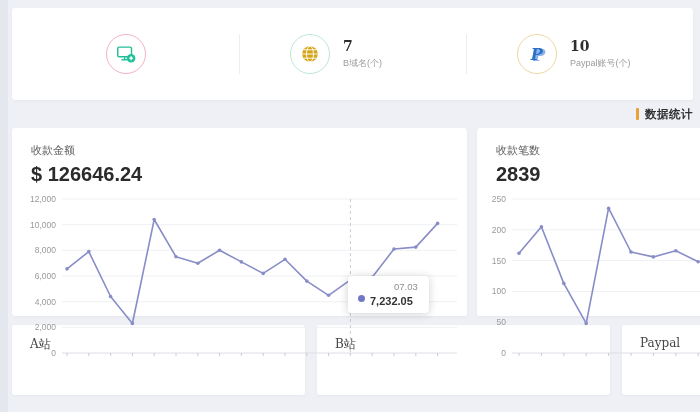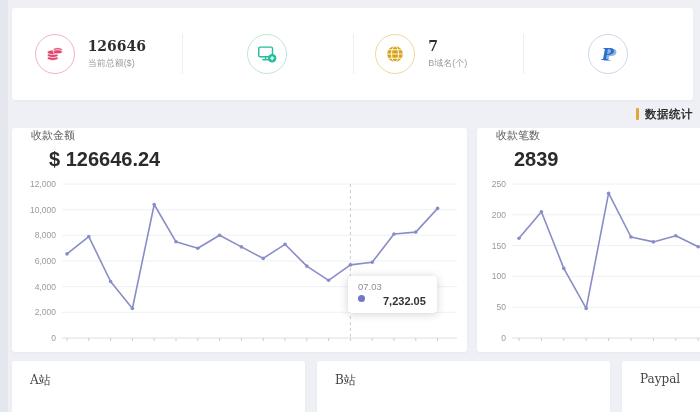--- a/index.html
+++ b/index.html
@@ -29,67 +29,50 @@
   .stat-value{font-family:"DejaVu Serif",serif;font-weight:bold;font-size:14px;color:#2e2e2e;line-height:16px;}
   .stat-label{font-size:9px;color:#9c9c9c;margin-top:3px;}
 
   
   .section-title{display:flex;align-items:center;height:14px;margin:7px 0 7px 1px;justify-content:flex-end;}
   .accent-bar{width:3px;height:12px;background:#e8a23d;margin-right:6px;border-radius:1px;}
   .section-title span{font-size:11.5px;font-weight:bold;color:#303030;letter-spacing:.5px;}
 
   
   .charts-row{display:flex;gap:10px;}
-  .chart-card{flex:0 0 455px;width:455px;height:224px;position:relative;
-    padding:0 10px 0 5px;box-sizing:border-box;}
+  .chart-card{flex:0 0 455px;width:455px;height:188px;position:relative;
+    padding:15px 10px 0 5px;box-sizing:border-box;}
   .card-title{font-size:11px;color:#606060;margin-left:14px;}
-  .card-value{font-size:20px;font-weight:bold;color:#2b2b2b;margin:4px 0 5px 32px;line-height:24px;}
+  .card-value{font-size:20px;font-weight:bold;color:#2b2b2b;margin:4px 0 5px 14px;line-height:24px;}
   svg.chart{display:block;}
 
   .chart-tooltip{position:absolute;left:336px;top:148px;background:#fff;border-radius:4px;
     box-shadow:0 1px 8px rgba(40,40,60,.22);padding:5px 11px 6px 10px;z-index:5;}
-  .tt-date{font-size:9.5px;color:#8f8f8f;}
-  .tt-row{display:flex;align-items:flex-start;gap:18px;margin-top:3px;}
+  .tt-date{font-size:9.5px;color:#8f8f8f;margin-left:36px;}
+  .tt-row{display:flex;align-items:flex-start;gap:5px;margin-top:3px;}
   .tt-dot{width:7px;height:7px;border-radius:50%;background:#7177c4;}
   .tt-value{font-size:11px;font-weight:bold;color:#333;}
 
   
   .rank-row{display:flex;gap:12px;margin-top:9px;}
   .rank-card{height:70px;padding:11px 0 0 18px;box-sizing:border-box;}
   .rank-a{flex:0 0 293px;}
   .rank-b{flex:0 0 293px;}
   .rank-paypal{flex:0 0 120px;}
   .rank-title{font-family:"DejaVu Serif",serif;font-size:12px;color:#454545;}
 </style>
 </head>
 <body>
 
 <div class="side-strip"></div>
 
 <div class="wrap">
 
   <div class="card stats-card">
 
-    <div class="stat">
-      <div class="stat-icon">
-        <svg viewBox="0 0 24 24" width="22" height="22">
-          <g fill="#e2456f" stroke="#fff" stroke-width="0.9">
-            <ellipse cx="9.5" cy="16.5" rx="6" ry="2.5"></ellipse>
-            <ellipse cx="9.5" cy="13.3" rx="6" ry="2.5"></ellipse>
-            <ellipse cx="9.5" cy="10.1" rx="6" ry="2.5"></ellipse>
-            <ellipse cx="15" cy="7.3" rx="5" ry="2.2"></ellipse>
-            <ellipse cx="15" cy="9.6" rx="5" ry="2.2"></ellipse>
-          </g>
-        </svg>
-      </div>
-      <div class="stat-text">
-        <span class="stat-value">126646</span>
-        <span class="stat-label">当前总额($)</span>
-      </div>
-    </div>
 
     <div class="stat">
       <div class="stat-icon">
         <svg viewBox="0 0 24 24" width="22" height="22">
           <g fill="none" stroke="#22c09a" stroke-width="1.6">
             <rect x="3" y="4.5" width="15" height="10.5" rx="1.5"></rect>
             <path d="M10.5 15 v3"></path>
             <path d="M7 18.3 h7"></path>
           </g>
           <circle cx="17.6" cy="16.6" r="4.6" fill="#22c09a"></circle>
@@ -113,20 +96,24 @@
         <span class="stat-label">B域名(个)</span>
       </div>
     </div>
 
     <div class="stat">
       <div class="stat-icon">
         <svg viewBox="0 0 24 24" width="24" height="24">
           <text x="8.2" y="19" font-family="DejaVu Serif, serif" font-style="italic" font-weight="bold" font-size="16" fill="#8fb3e8">P</text>
           <text x="5.8" y="17.6" font-family="DejaVu Serif, serif" font-style="italic" font-weight="bold" font-size="16" fill="#2a70c8">P</text>
         </svg>
+      </div>
+      <div class="stat-text">
+        <span class="stat-value">10</span>
+        <span class="stat-label">Paypal账号(个)</span>
       </div>
     </div>
   </div>
 
   <div class="section-title">
     <div class="accent-bar"></div>
     <span>数据统计</span>
   </div>
 
   <div class="charts-row">

